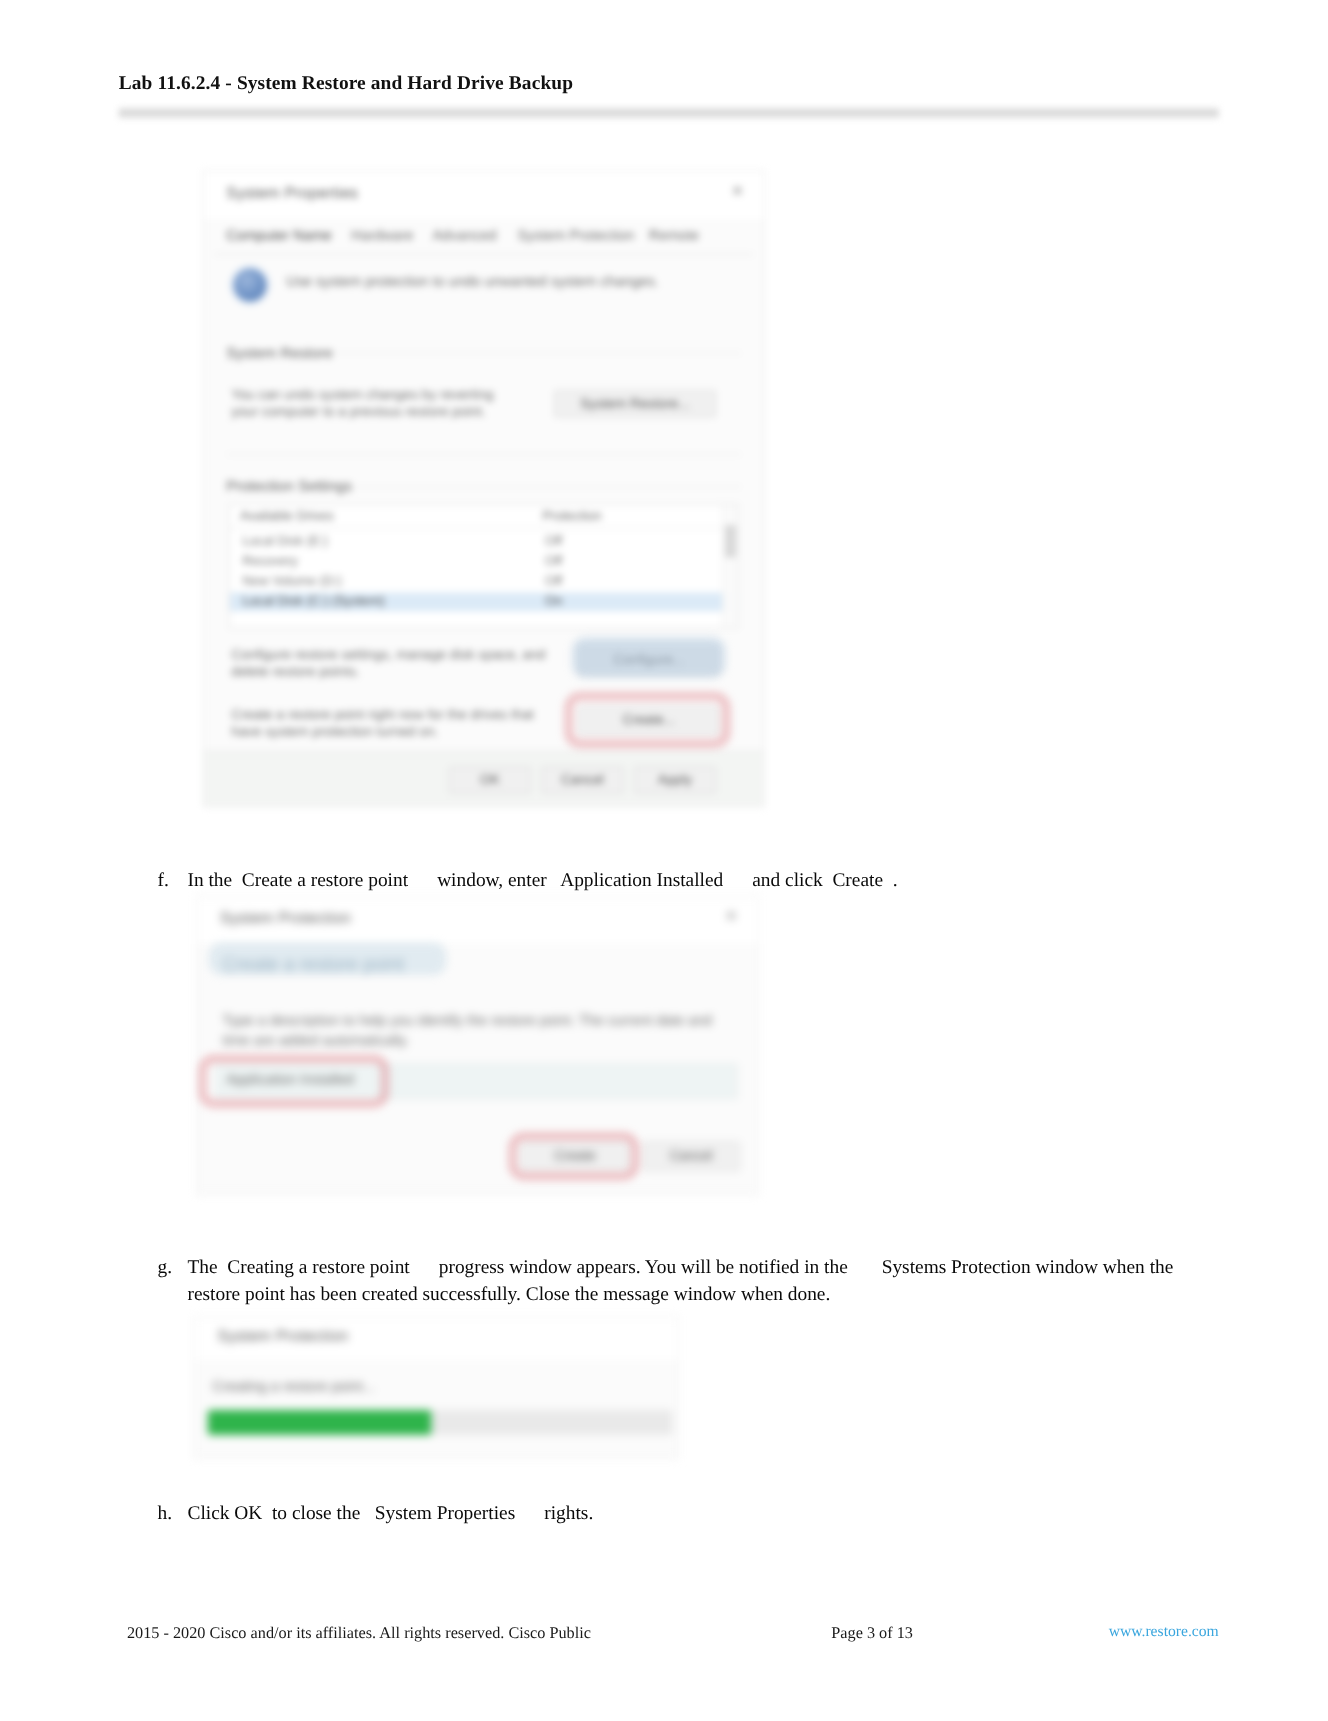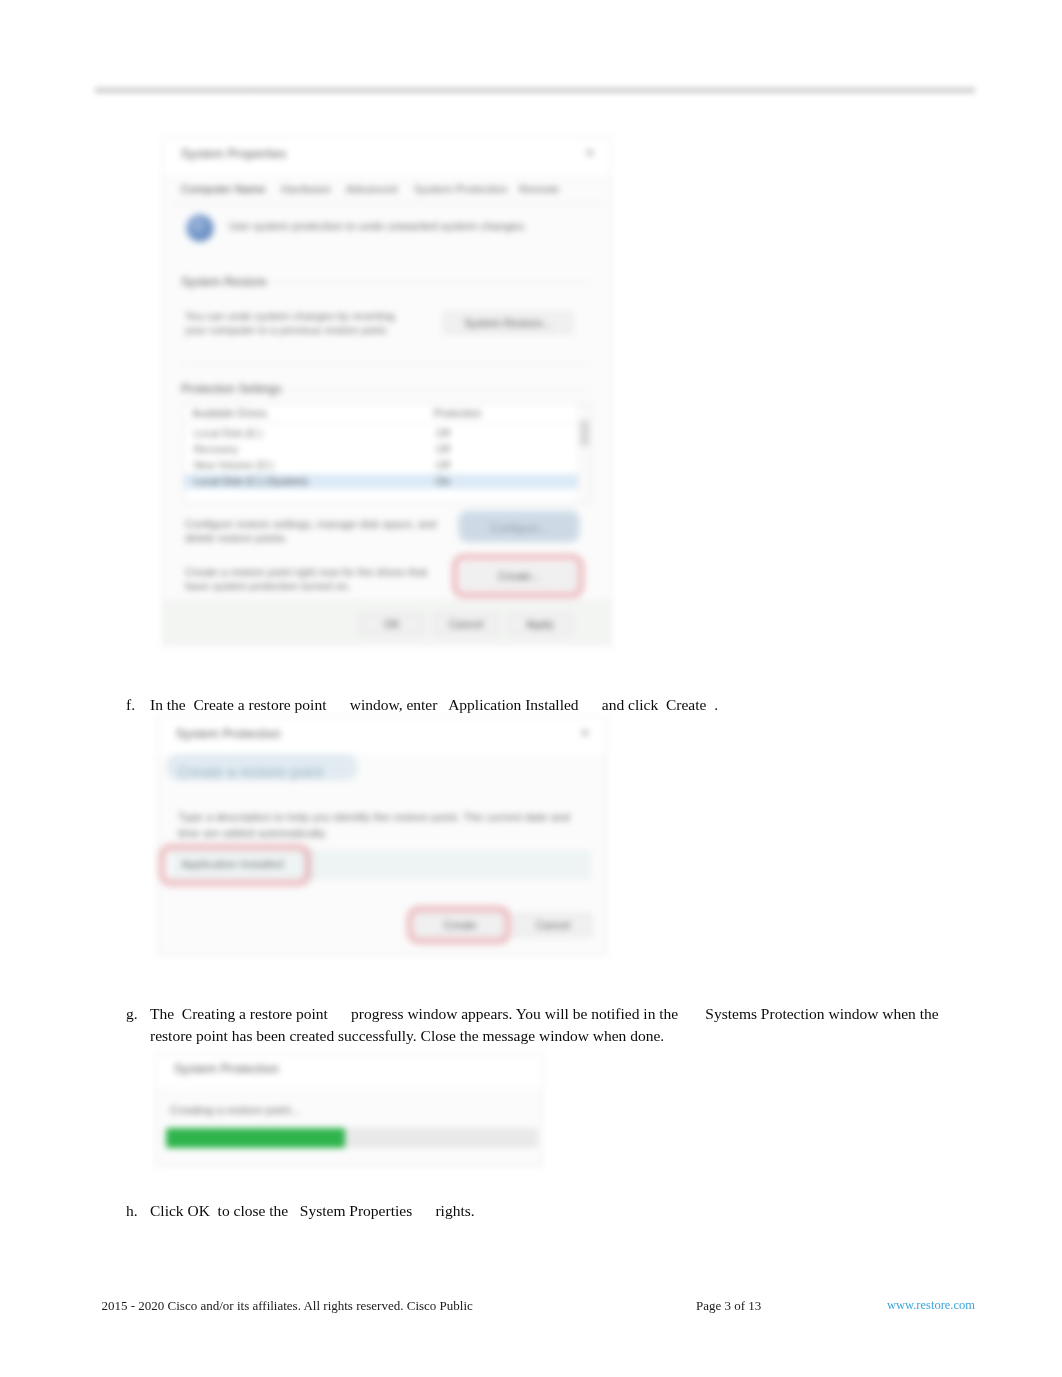--- a/index.html
+++ b/index.html
@@ -340,39 +340,42 @@
     color: #1a1a1a;
   }
   .doc-footer .copyright {
     position: absolute;
     left: 0;
     top: 0;
     white-space: nowrap;
   }
   .doc-footer .pageno {
     position: absolute;
-    left: 601px;
+    left: 570px;
     top: 0;
     white-space: nowrap;
   }
   .doc-footer .weblink {
     position: absolute;
     right: 0;
     top: 0;
     color: #3aa6de;
     text-decoration: none;
     white-space: nowrap;
     font-size: 12.5px;
   }
 </style>
 </head>
 <body>
 
 <div class="page">
 
+  <div class="doc-header">
+    <div class="title">Lab 11.6.2.4 - System Restore and Hard Drive Backup</div>
+  </div>
   <div class="header-rule"></div>
 
   <div class="shot" style="left:162px; top:136px; width:450px; height:510px;">
     <div class="dlg">
 
       <div class="dlg-titlebar">
         <div class="dlg-title">System Properties</div>
         <div class="dlg-close">✕</div>
       </div>
 

